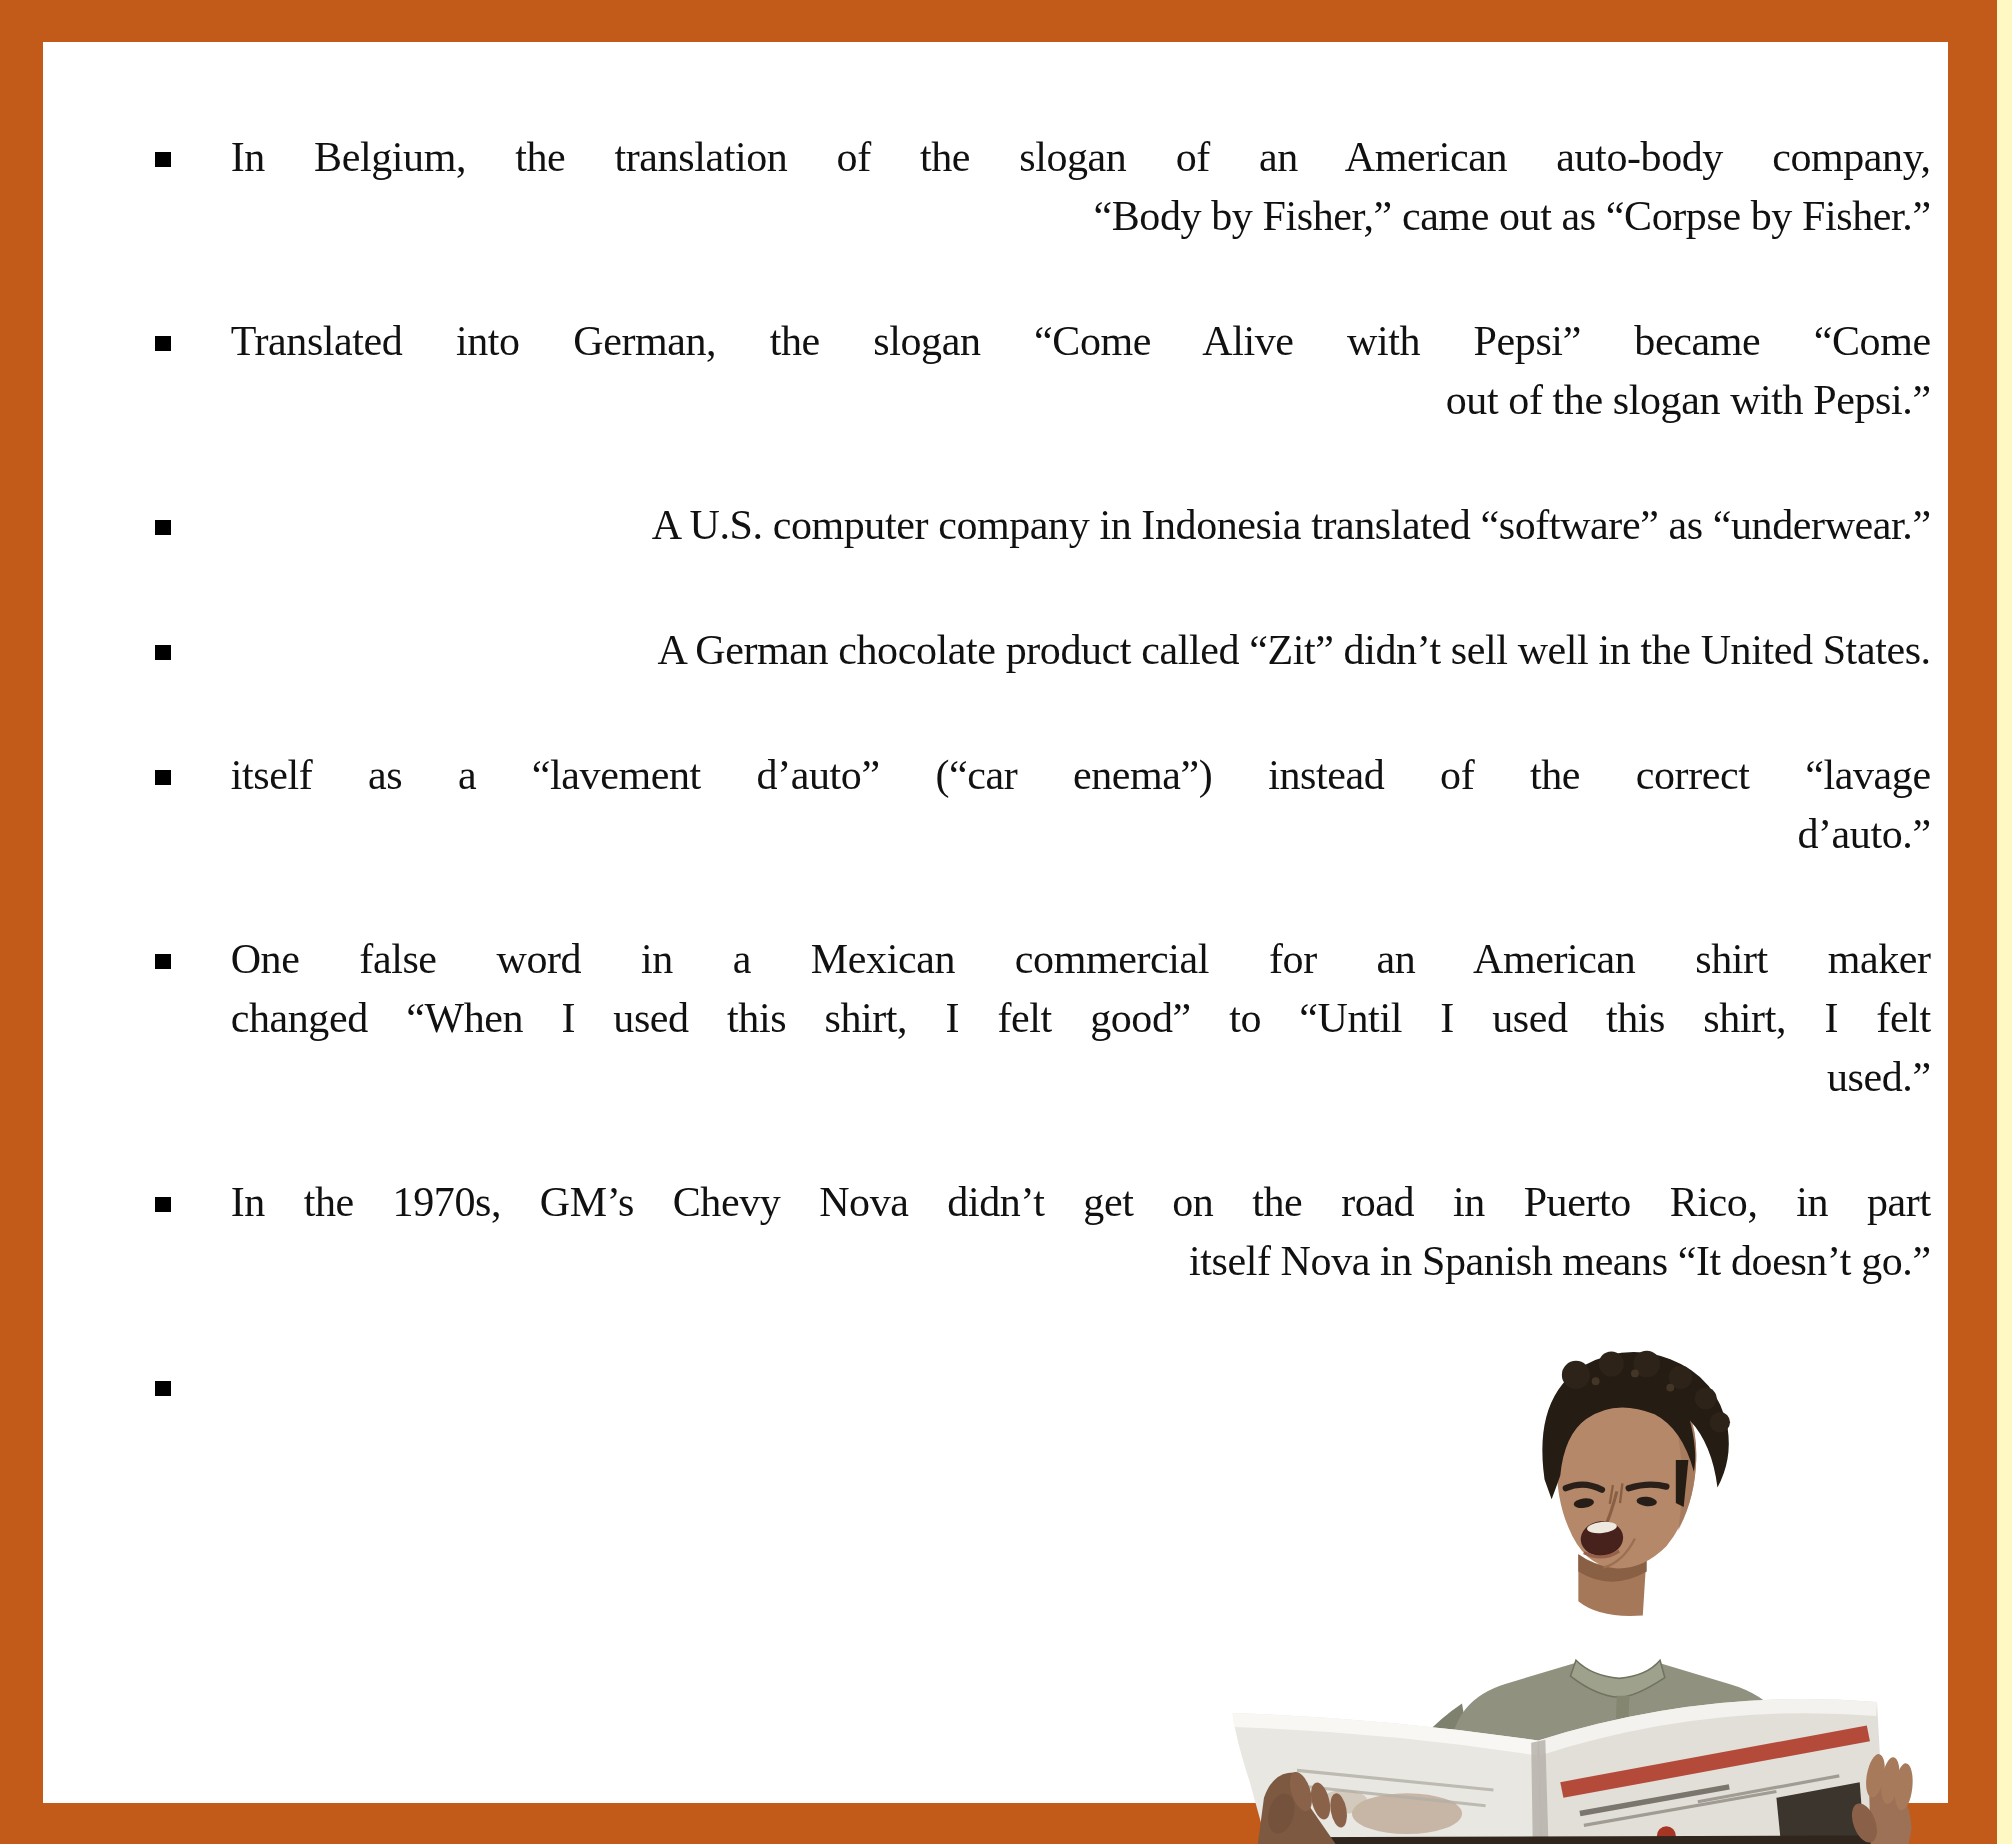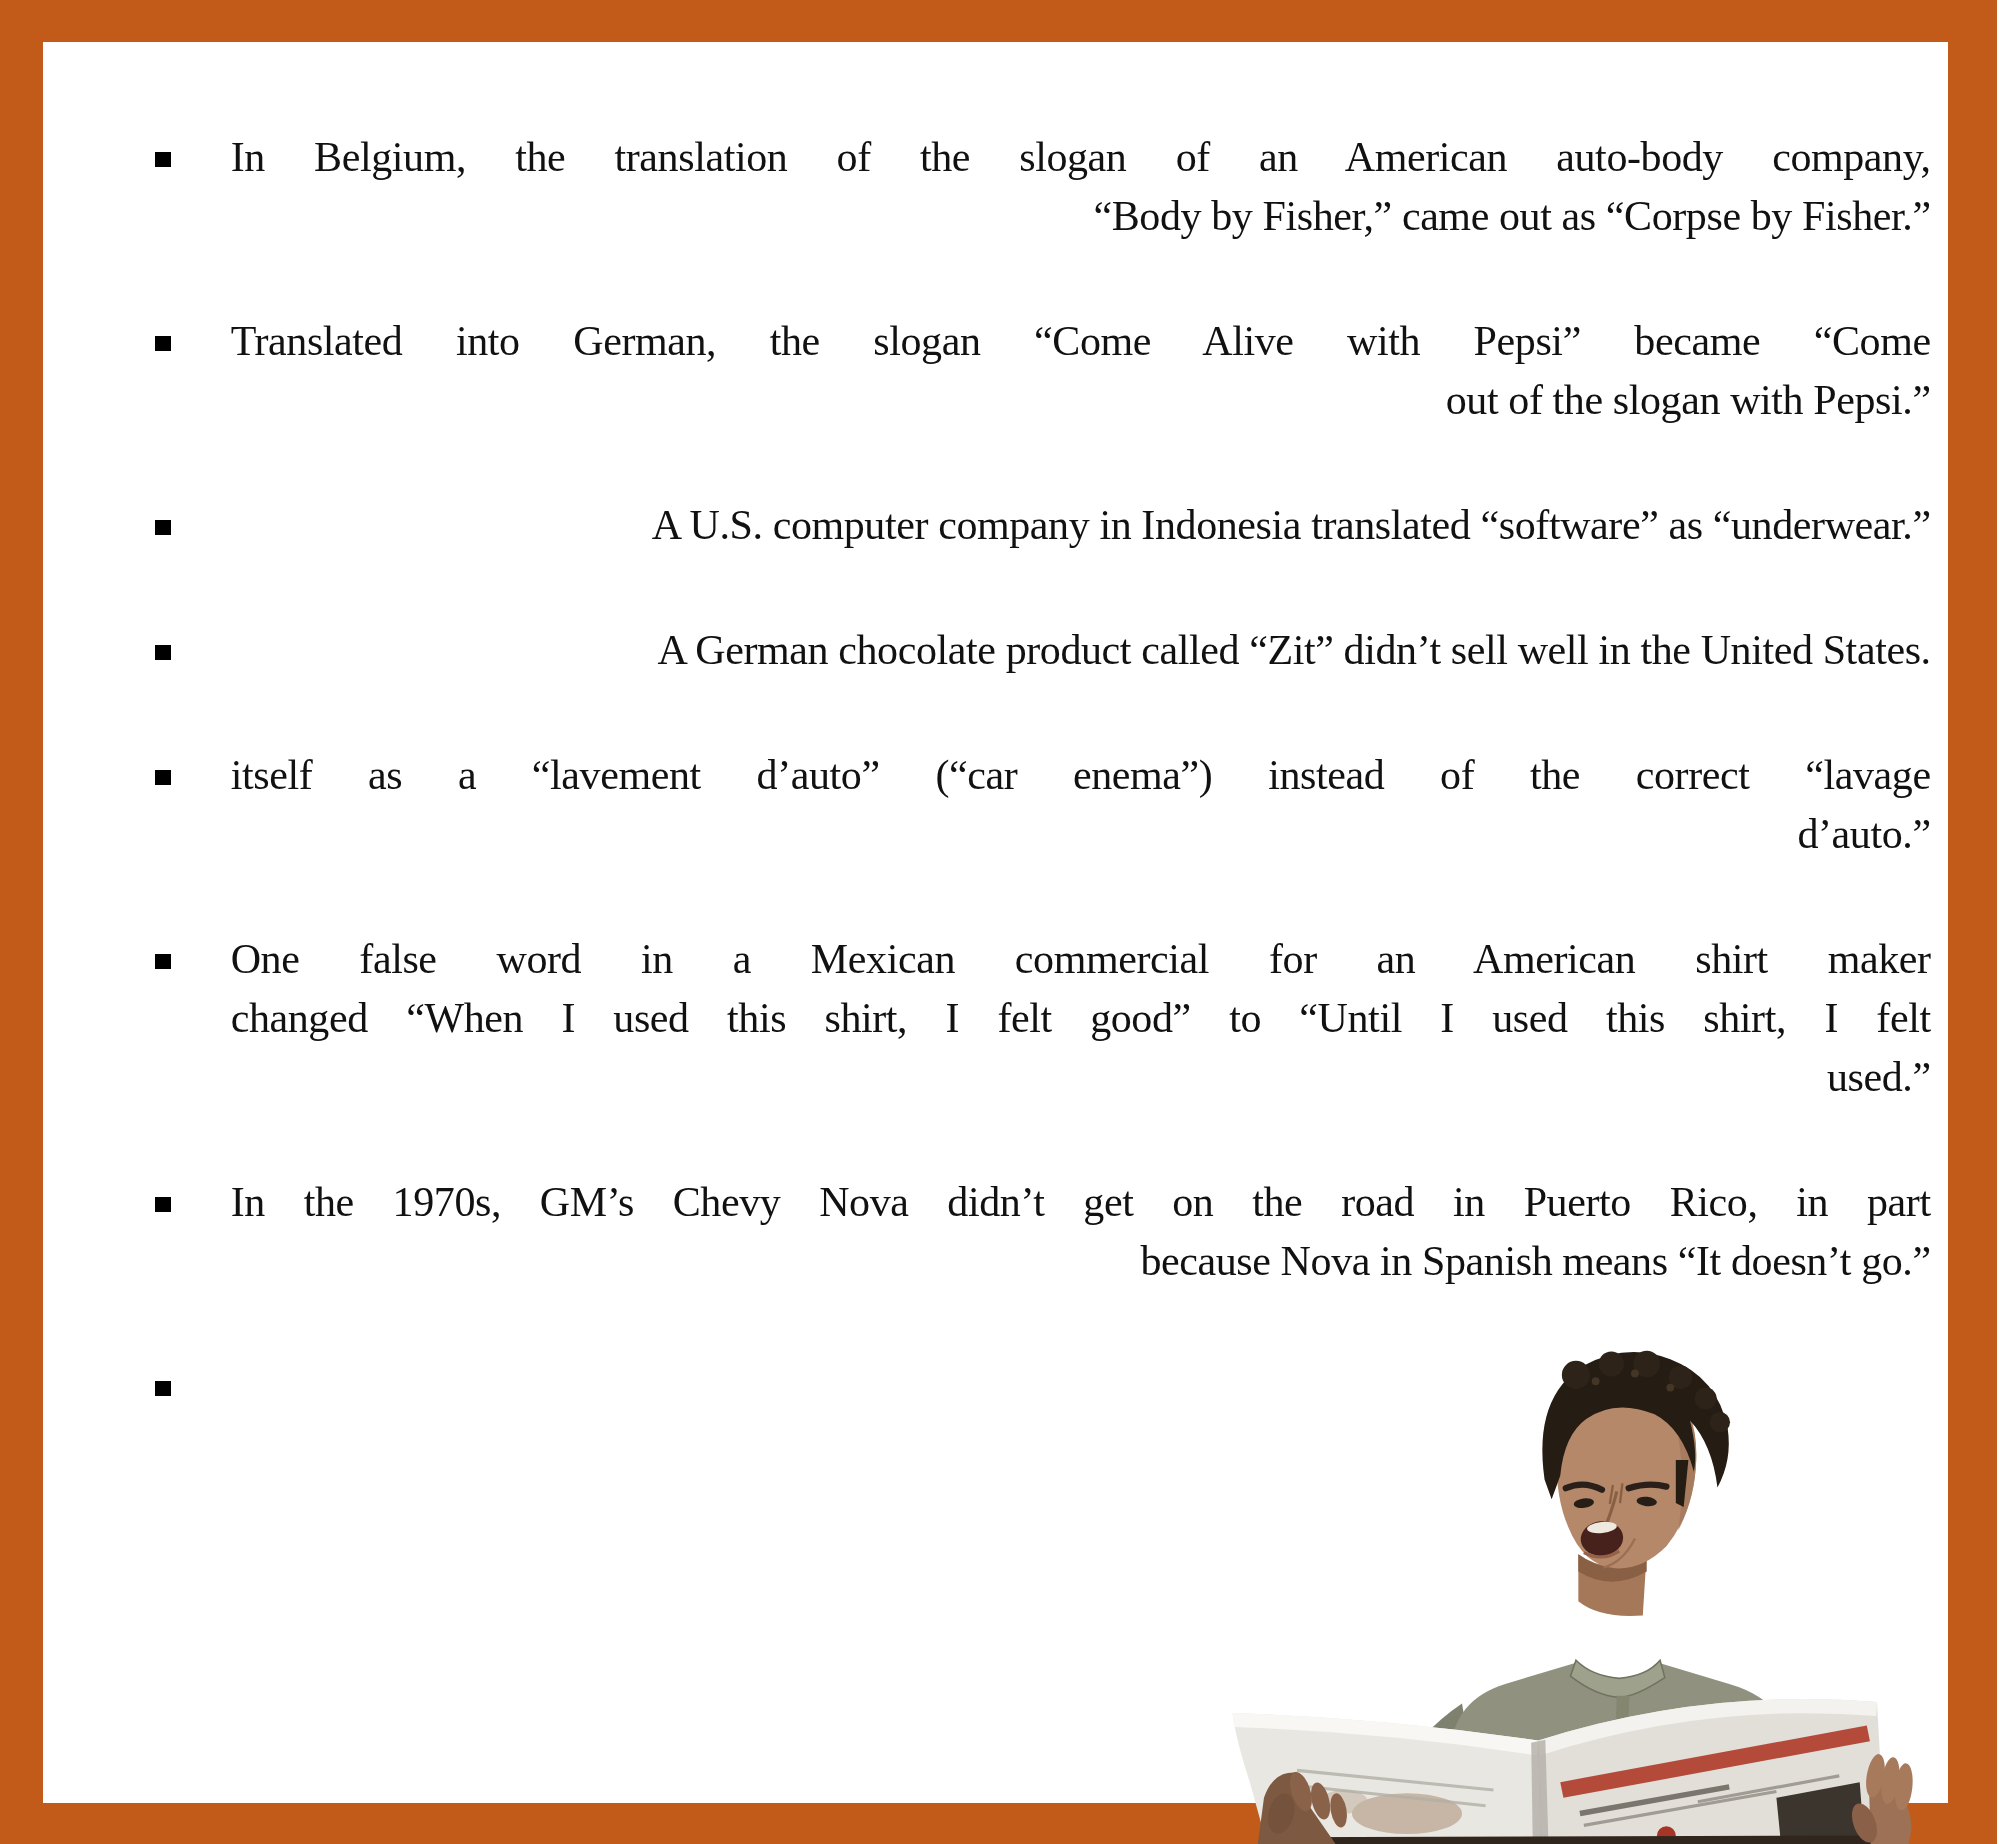--- a/index.html
+++ b/index.html
@@ -9,21 +9,21 @@
     width: 2013px;
     height: 1844px;
     background: #000000;
     overflow: hidden;
     font-family: "Liberation Serif", "DejaVu Serif", serif;
   }
   .screen {
     position: relative;
     width: 2013px;
     height: 1844px;
-    background: #ffffff;
+    background: #fef9c3;
   }
   .slide {
     position: absolute;
     left: 0;
     top: 0;
     width: 1997px;
     height: 1844px;
     background: #C25A1A;
   }
   .paper {
@@ -133,21 +133,21 @@
             <div class="line">One false word in a Mexican commercial for an American shirt maker</div>
             <div class="line">changed “When I used this shirt, I felt good” to “Until I used this shirt, I felt</div>
             <div class="line">used.”</div>
           </div>
         </li>
 
         <li class="bullet justified">
           <span class="marker"></span>
           <div class="btext">
             <div class="line">In the 1970s, GM’s Chevy Nova didn’t get on the road in Puerto Rico, in part</div>
-            <div class="line">because Nova in Spanish means “It doesn’t go.”</div>
+            <div class="line">itself Nova in Spanish means “It doesn’t go.”</div>
           </div>
         </li>
 
         <li class="bullet narrow">
           <span class="marker"></span>
         </li>
 
       </ul>
 
       <svg class="photo" viewBox="0 0 960 640" role="img" aria-label="Shocked young man with curly dark hair in a sage band-collar shirt reading an open newspaper">

